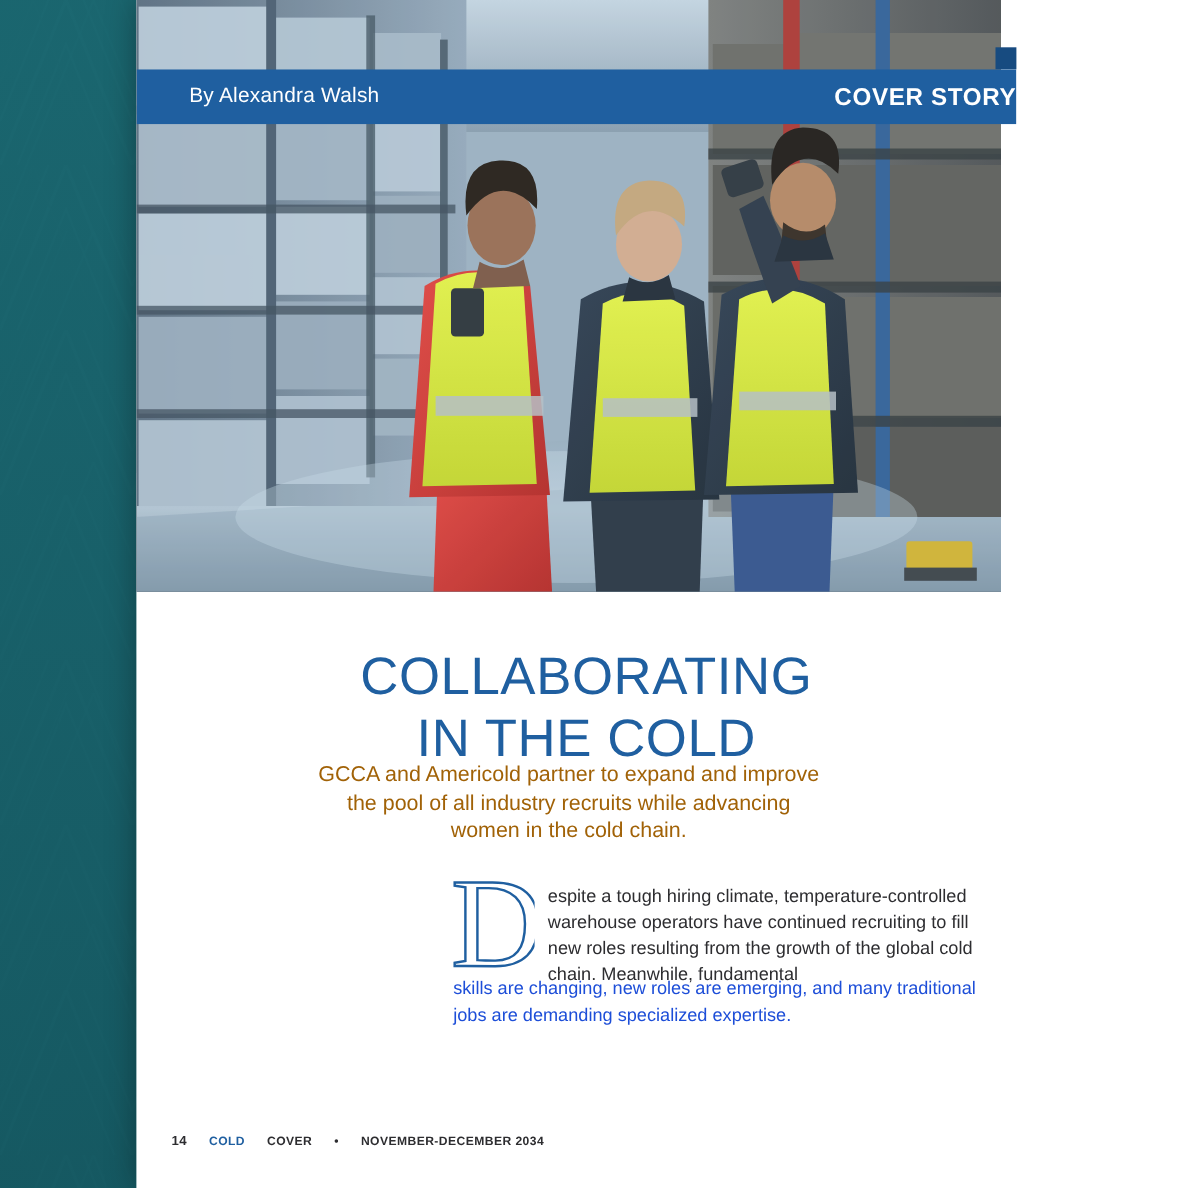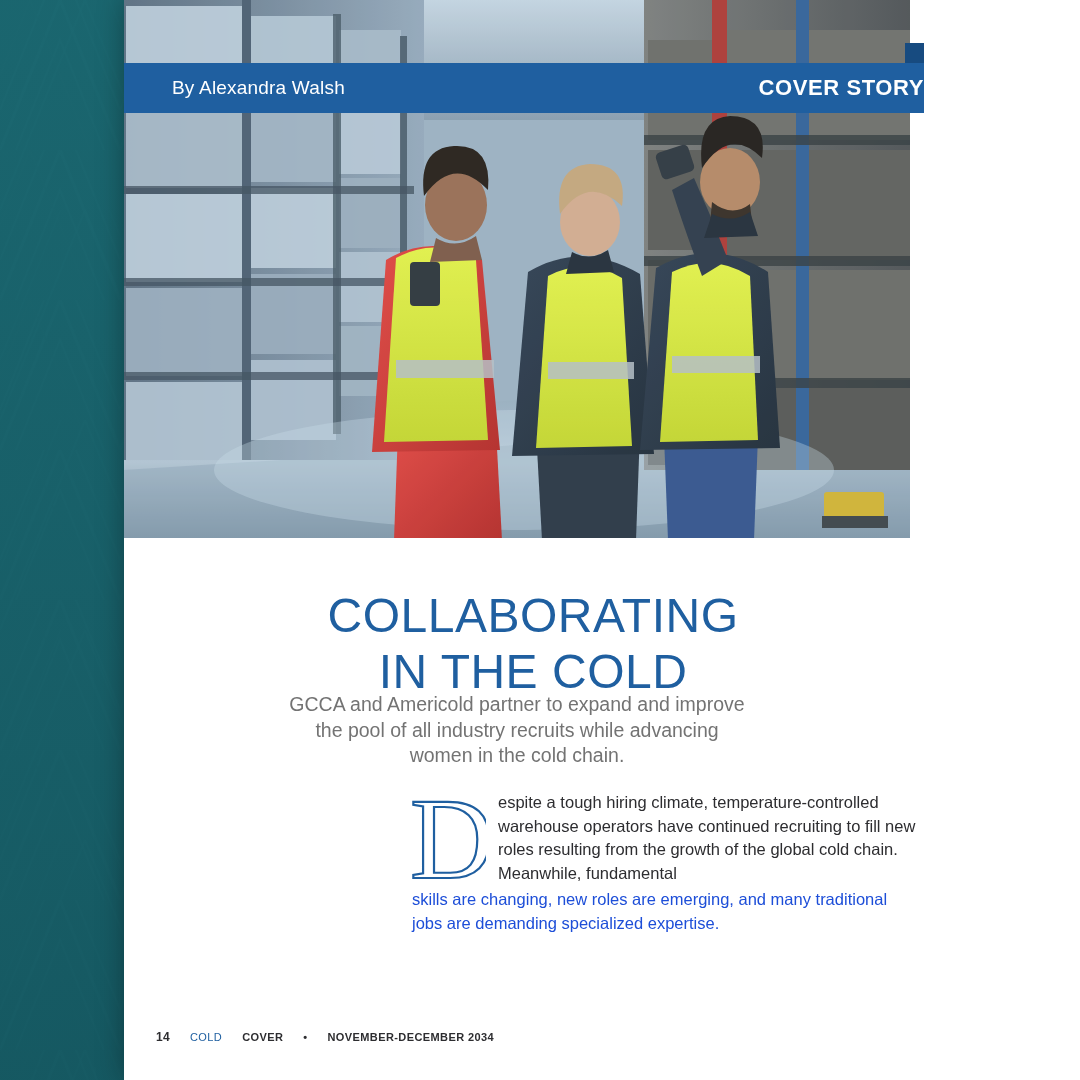--- a/index.html
+++ b/index.html
@@ -118,37 +118,37 @@
   }
   .headline .l1, .headline .l2 { display: block; }
 
   
   .deck {
     position: absolute;
     top: 692px;
     left: 163px;
     width: 460px;
     text-align: center;
-    color: #737373;
+    color: #a16207;
     font-size: 19.5px;
     line-height: 25.5px;
   }
 
   
   .body {
     position: absolute;
     top: 790px;
     left: 288px;
     width: 506px;
     color: #2d2d30;
     font-size: 16.5px;
     line-height: 23.5px;
     text-align: left;
   }
-  .body p { margin: 1px; }
+  .body p { margin: 14px; }
 
   .dropcap {
     float: left;
     margin: 2px 10px 0 -0px;
     width: 76px;
     height: 96px;
     position: relative;
     left: -2px;
   }
   .dropcap svg { display:block; }
@@ -175,21 +175,21 @@
     white-space: nowrap;
   }
   .footer .pagenum {
     font-size: 12px;
     font-weight: bold;
     color: #2d2d30;
     letter-spacing: .3px;
   }
   .footer .brand-cold {
     font-size: 11px;
-    font-weight: normal;
+    font-weight: bold;
     color: #1f5fa0;
     letter-spacing: .4px;
     text-align: center;
   }
   .footer .brand-facts {
     font-size: 11px;
     font-weight: bold;
     color: #2d2d30;
     letter-spacing: .4px;
   }

